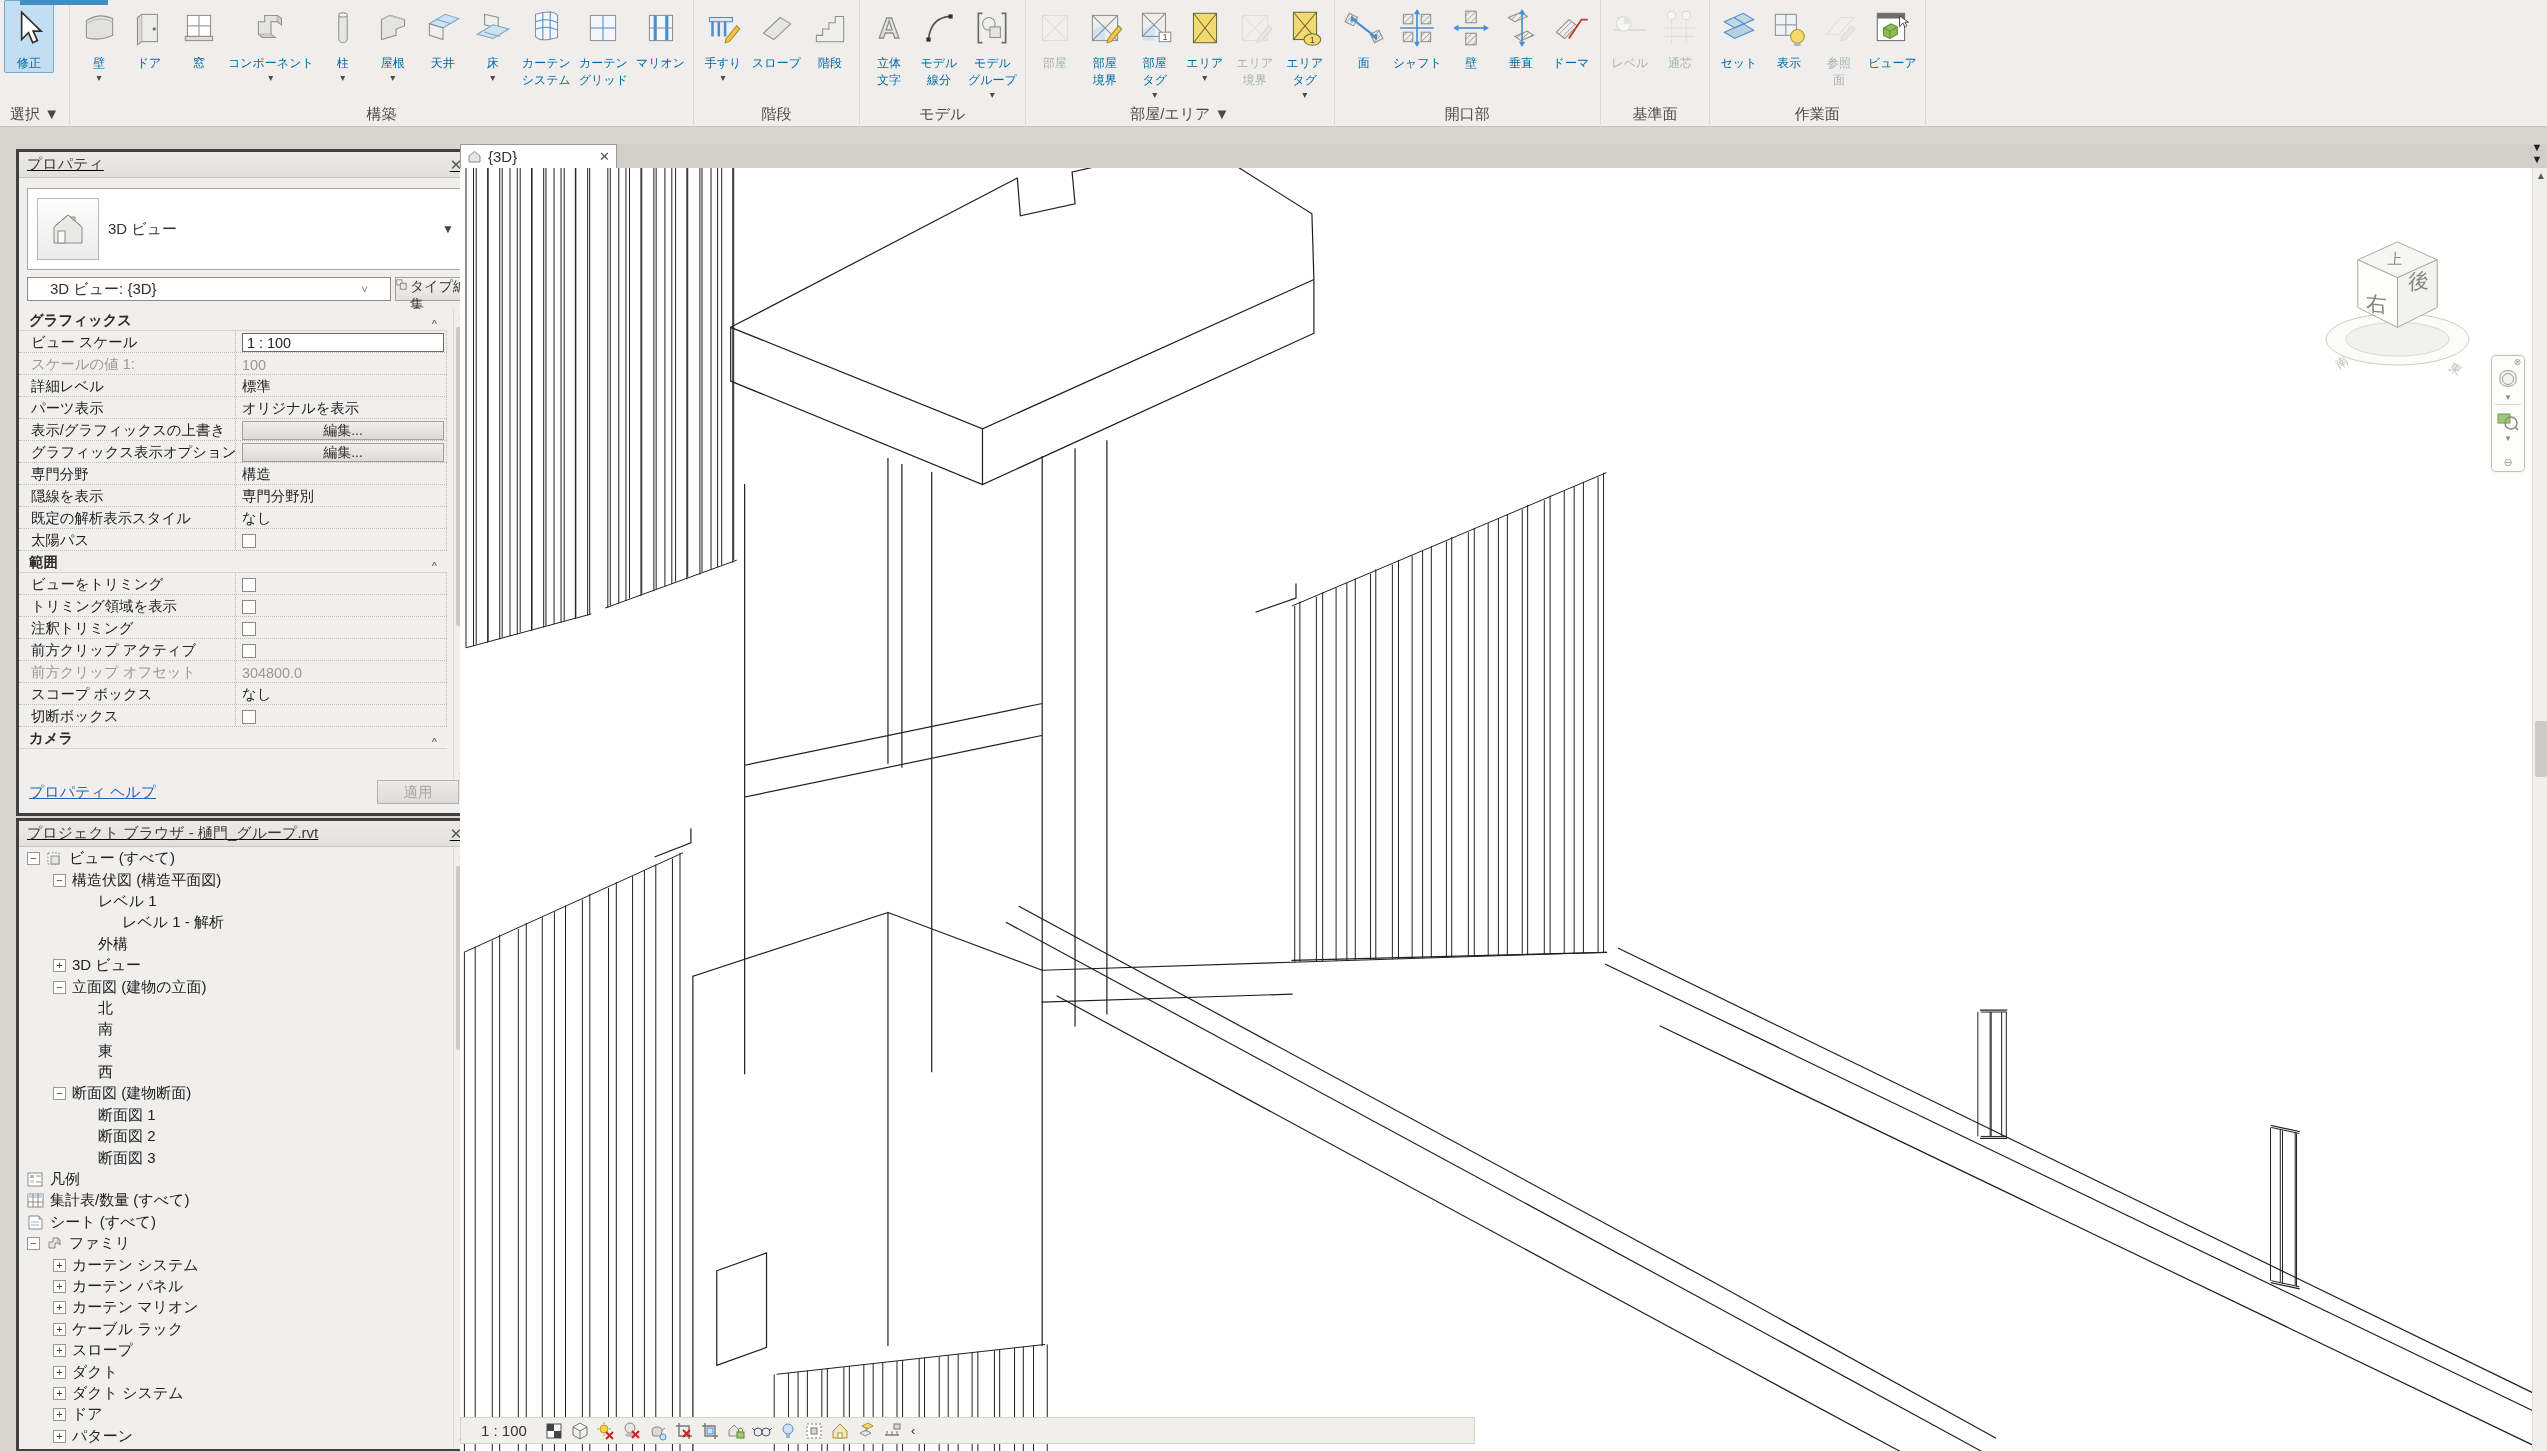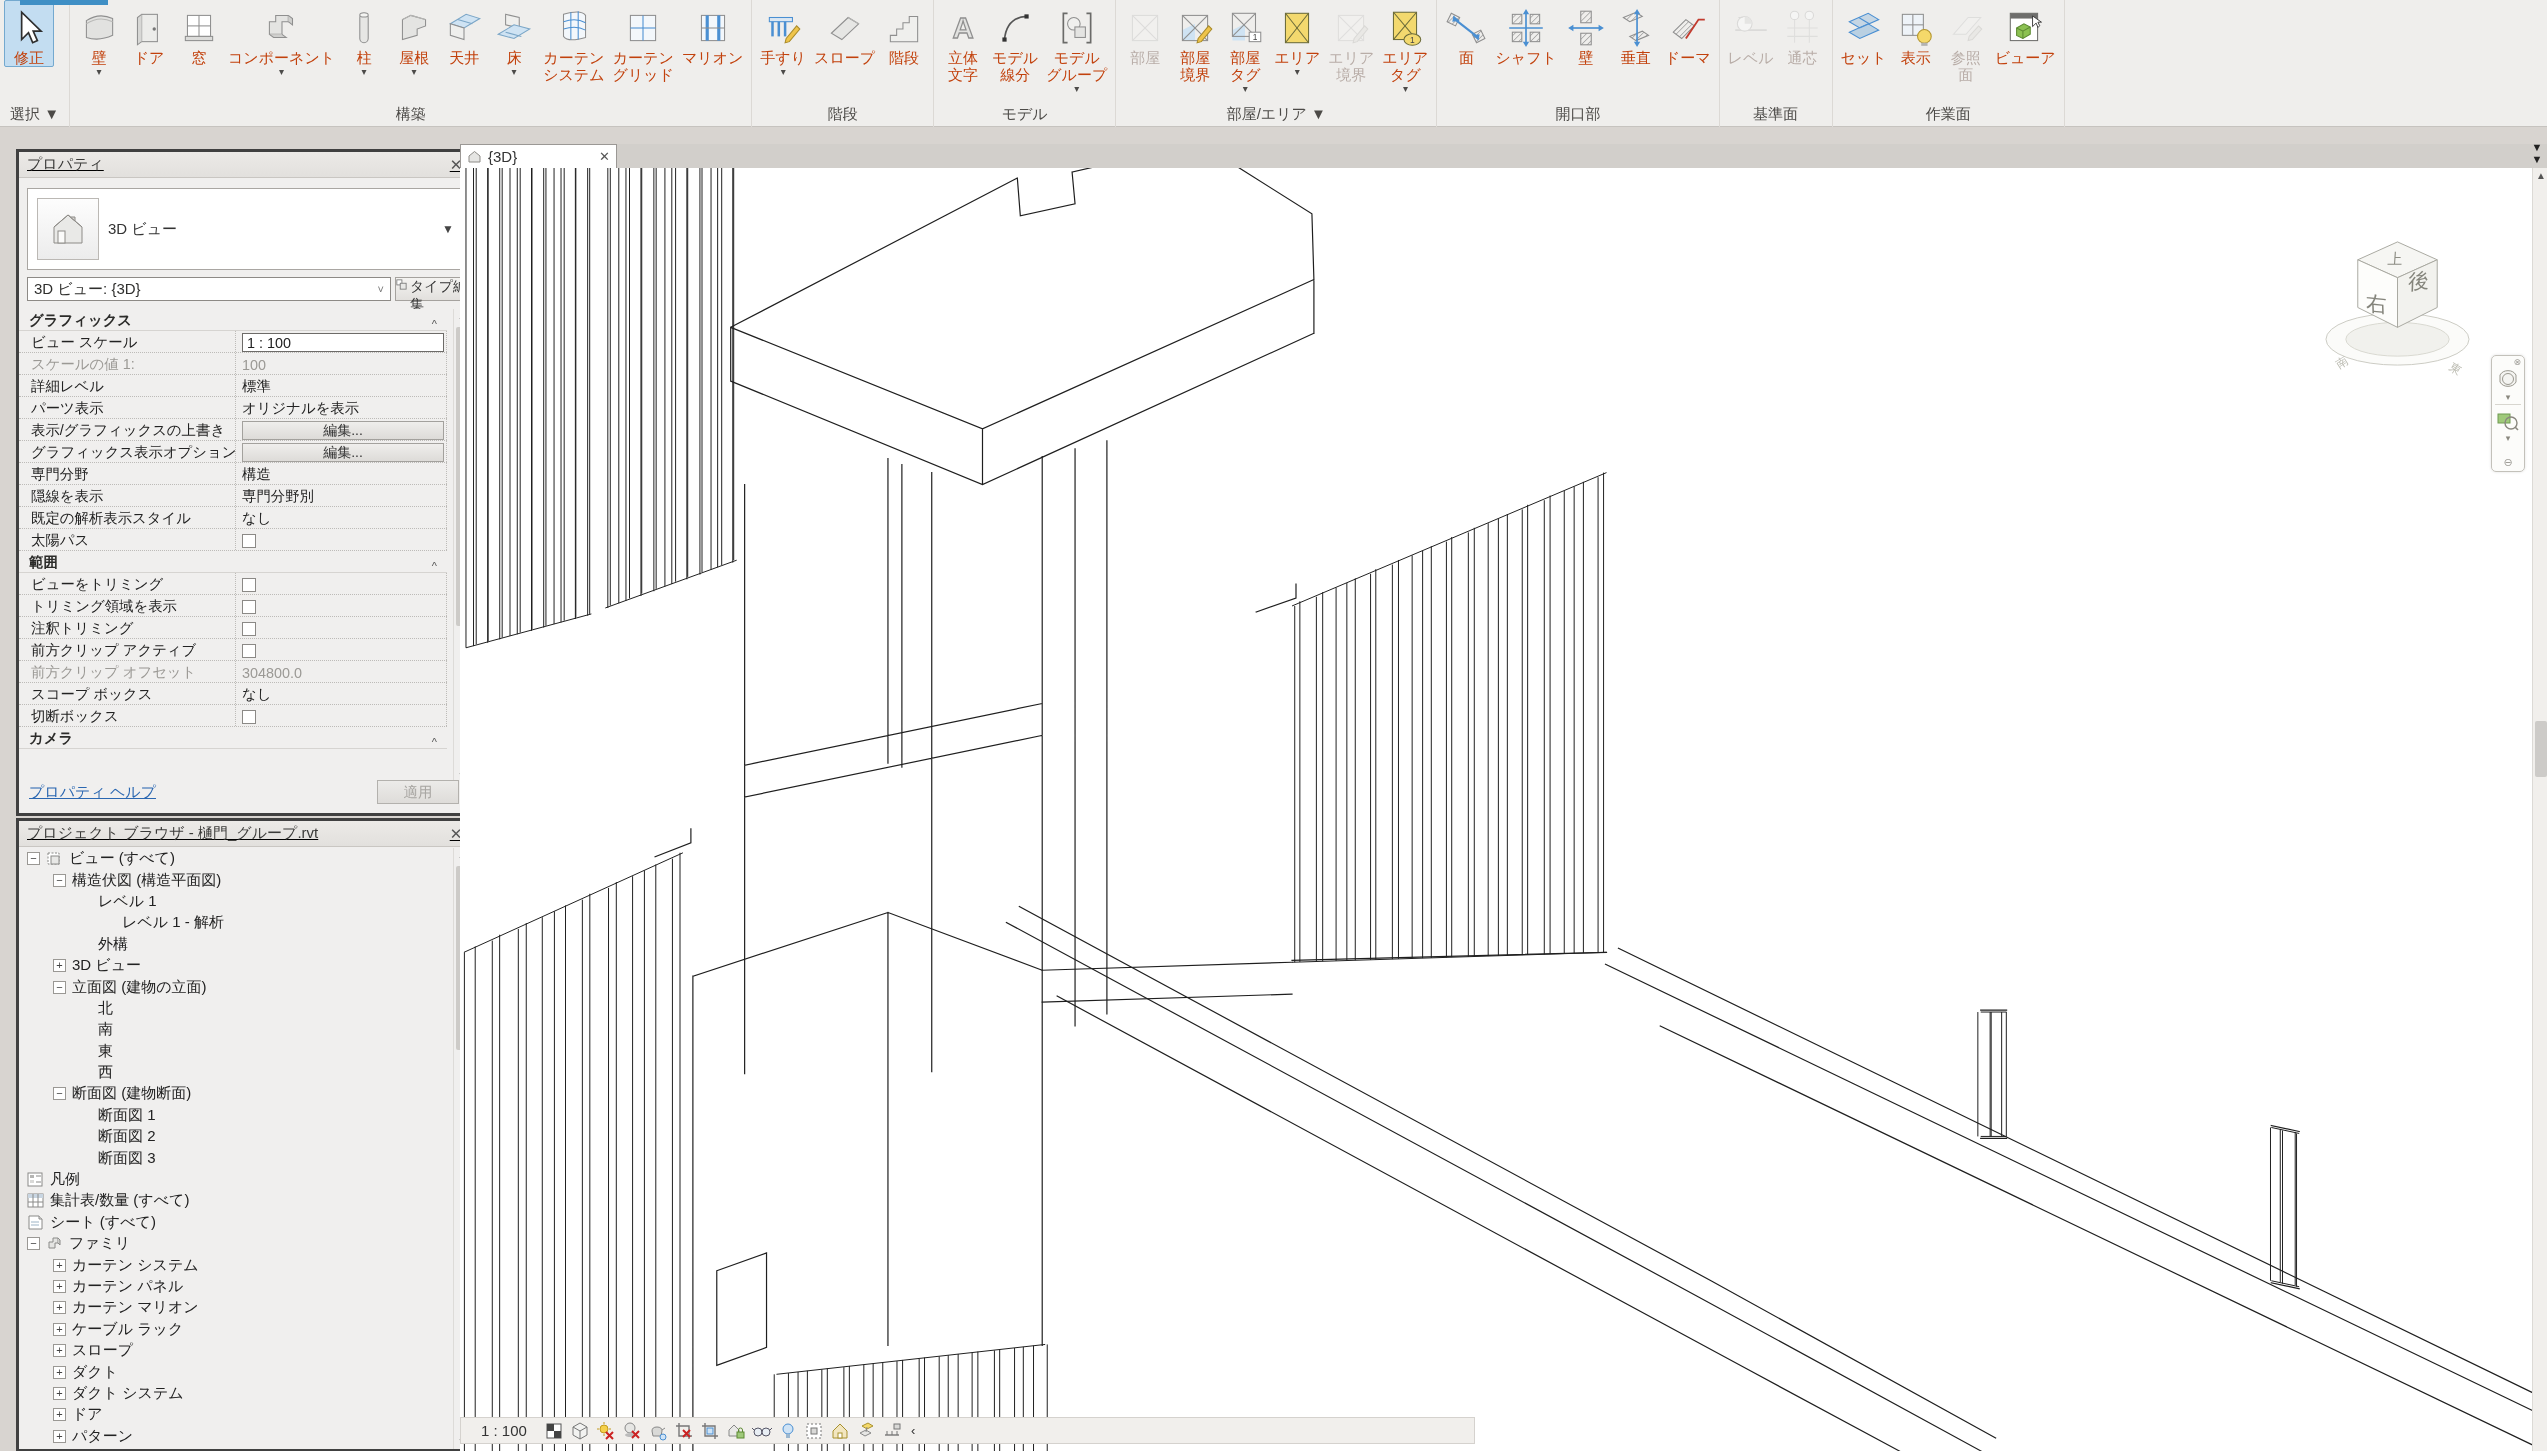--- a/index.html
+++ b/index.html
@@ -9,36 +9,36 @@
   #ribbon{position:absolute;left:0;top:0;width:2547px;height:127px;background:#efeeec;border-bottom:1px solid #c6c3bf;}
   #tab-indicator{position:absolute;left:20px;top:0;width:88px;height:5px;background:#3f8fc5;}
   #ribbon-groups{display:flex;height:127px;align-items:stretch;}
   .rgroup{display:flex;flex-direction:column;border-right:1px solid #dcd9d5;padding:0 4px;}
   .rrow{flex:1;display:flex;align-items:flex-start;}
   .rbtn{display:flex;flex-direction:column;align-items:center;padding:6px 3px 0 3px;min-width:46px;cursor:default;border:1px solid transparent;border-radius:2px;}
   .rbtn.sel{background:#c3ddf1;border-color:#74a9cf;}
   .rbtn.dis{opacity:.42;filter:grayscale(.8);}
   .ricon{width:42px;height:42px;display:block;}
   .ricon svg{width:42px;height:42px;display:block;}
-  .rlabel{font-size:15px;color:#c2410c;text-align:center;line-height:17px;margin-top:0;}
+  .rlabel{font-size:12px;color:#0369a1;text-align:center;line-height:17px;margin-top:6px;}
   .rcaret{font-size:10px;color:#4c4b49;line-height:9px;margin-top:1px;}
   .rgrouplabel{height:24px;font-size:15px;color:#4c4a47;text-align:center;line-height:22px;white-space:nowrap;padding:0 6px;}
   
   .palette{position:absolute;left:16px;width:460px;background:#f0efee;border:3px solid #404040;text-decoration:underline;}
   .palhead{height:26px;background:linear-gradient(#eceae7,#e2e0dd);border-bottom:1px solid #c9c6c2;
     font-size:15px;color:#3a3a38;display:flex;align-items:center;padding:0 8px;}
   .palhead .sp{flex:1;}
   .xbtn{width:18px;height:18px;font-size:15px;color:#555;text-align:center;line-height:17px;cursor:default;}
   #properties{top:149px;height:667px;}
   #typesel{position:absolute;left:8px;top:36px;width:438px;height:82px;background:#fff;border:1px solid #a9a6a2;display:flex;align-items:center;}
   #typesel .tsicon{width:62px;height:62px;margin:9px;border:1px solid #bbb8b4;background:linear-gradient(#fdfdfd,#ececec);display:flex;align-items:center;justify-content:center;}
   #typesel .tslabel{font-size:15px;color:#333;}
   #typesel .tscaret{margin-left:auto;margin-right:10px;color:#444;font-size:12px;}
   #instrow{position:absolute;left:8px;top:125px;width:444px;height:24px;display:flex;}
-  #instcombo{width:364px;height:24px;background:#fff;border:1px solid #8d8a86;font-size:15px;color:#2f2f2d;display:flex;align-items:center;padding:0 6px;}
+  #instcombo{width:364px;height:24px;background:#fff;border:1px solid #8d8a86;font-size:15px;color:#2f2f2d;display:flex;align-items:center;padding:0 22px;}
   #instcombo .sp{flex:1}#instcombo .cv{color:#777;font-size:11px;}
   #edittype{width:76px;height:24px;margin-left:4px;background:linear-gradient(#f4f3f1,#e2e0dd);border:1px solid #a5a29e;font-size:14px;color:#333;display:flex;justify-content:center;gap:3px;}
   #prop-grid{position:absolute;left:0;top:157px;width:428px;}
   .psection{height:22px;background:#f0efee;border-bottom:1px solid #d6d4d1;display:flex;align-items:flex-end;padding:0 10px;font-size:14.4px;font-weight:bold;color:#2c2c2a;}
   .psection .sp{flex:1}.psection .ch{font-weight:normal;font-size:11px;color:#555;}
   .prow{height:22px;display:flex;border-bottom:1px dotted #bdbbb8;font-size:14.4px;color:#222;}
   .prow .pl{width:217px;padding:2px 0 0 12px;border-right:1px dotted #bdbbb8;white-space:nowrap;overflow:hidden;}
   .prow .pv{flex:1;padding:2px 2px 0 6px;border-right:1px dotted #bdbbb8;display:flex;align-items:center;}
   .prow.gray .pl,.prow.gray .pv{color:#9b9995;}
   .pinput{width:100%;height:19px;background:#fff;border:1px solid #6d6b68;font-size:14.4px;padding:0 4px;display:flex;align-items:center;}

